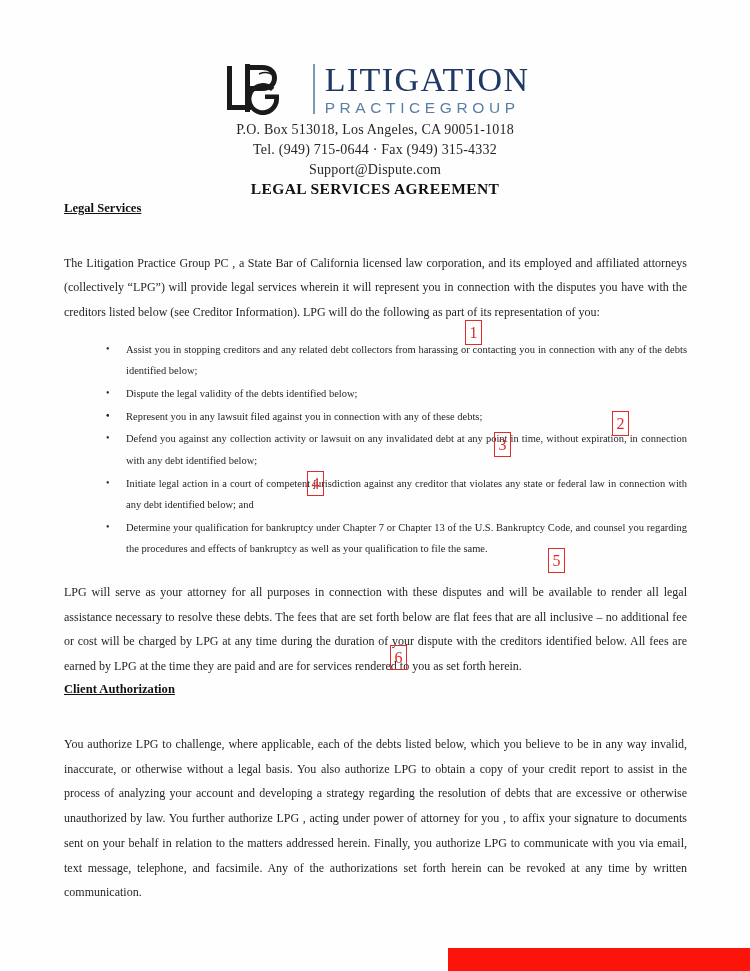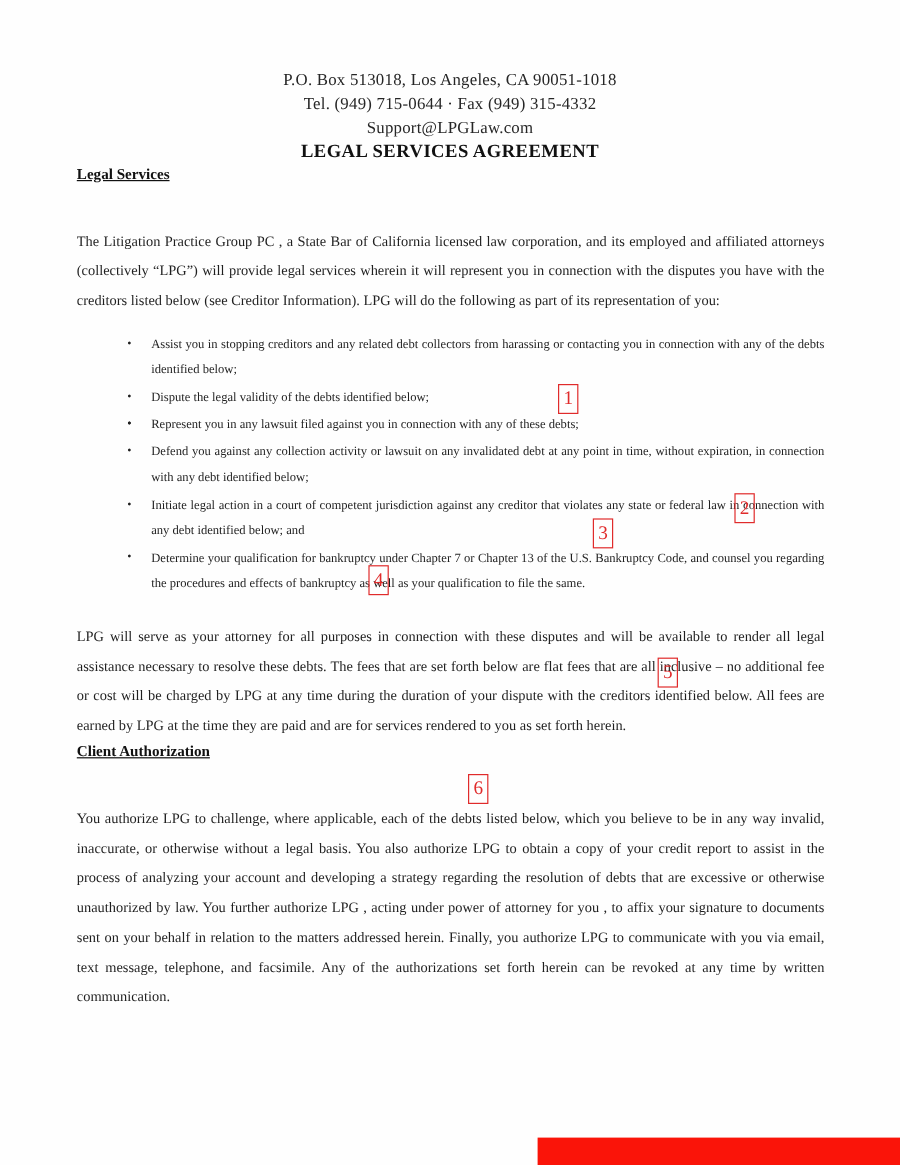--- a/index.html
+++ b/index.html
@@ -148,25 +148,45 @@
     background: #fa1409;
   }
 </style>
 </head>
 <body>
 
 <div id="page">
 
   <div class="letterhead">
 
+    <div class="logo-row">
+      <svg class="logo-mark" viewBox="0 0 86 58">
+
+        <path d="M6 6 L6 50 L30 50 L30 45 L11 45 L11 6 Z" fill="#1a1a1a"></path>
+
+        <path d="M24 4 L24 52 L29 52 L29 4 Z" fill="#1a1a1a"></path>
+        <path d="M29 5 L41 5 C51 5 56 11 56 18 C56 25 51 31 41 31 L29 31 L29 26 L41 26 C47.5 26 51 23 51 18 C51 13 47.5 10 41 10 L29 10 Z" fill="#1a1a1a"></path>
+
+        <path d="M58 31 a16 16 0 1 1 -4.6 -11.2 l-3.4 3.2 a11.4 11.4 0 1 0 3.2 8 l-9.2 0 l0 -4.6 l14 0 z" fill="#1a1a1a" transform="translate(0,8)"></path>
+
+        <path d="M38 14 C45 11 52 13 55 18" stroke="#1a1a1a" stroke-width="1.6" fill="none"></path>
+      </svg>
+
+      <div class="logo-divider"></div>
+
+      <div class="logo-words">
+        <span class="logo-word-main">LITIGATION</span>
+        <span class="logo-word-sub">PRACTICEGROUP</span>
+      </div>
+    </div>
 
     <div class="contact-block">
       <div>P.O. Box 513018,  Los  Angeles,  CA 90051-1018</div>
       <div>Tel. (949) 715-0644  · Fax (949) 315-4332</div>
-      <div>Support@LPGLaw.com</div>
+      <div>Support@Dispute.com</div>
     </div>
   </div>
 
   <div class="doc-title">LEGAL SERVICES AGREEMENT</div>
 
   <div class="content">
 
     <div class="section-heading">Legal Services</div>
 
     <p class="para">The Litigation Practice Group PC , a State Bar of California licensed law corporation, and its employed and affiliated attorneys (collectively “LPG”) will provide legal services wherein it will represent you in connection with the disputes you have with the creditors listed below (see Creditor Information).  LPG will do the following as part of its representation of you:</p>

